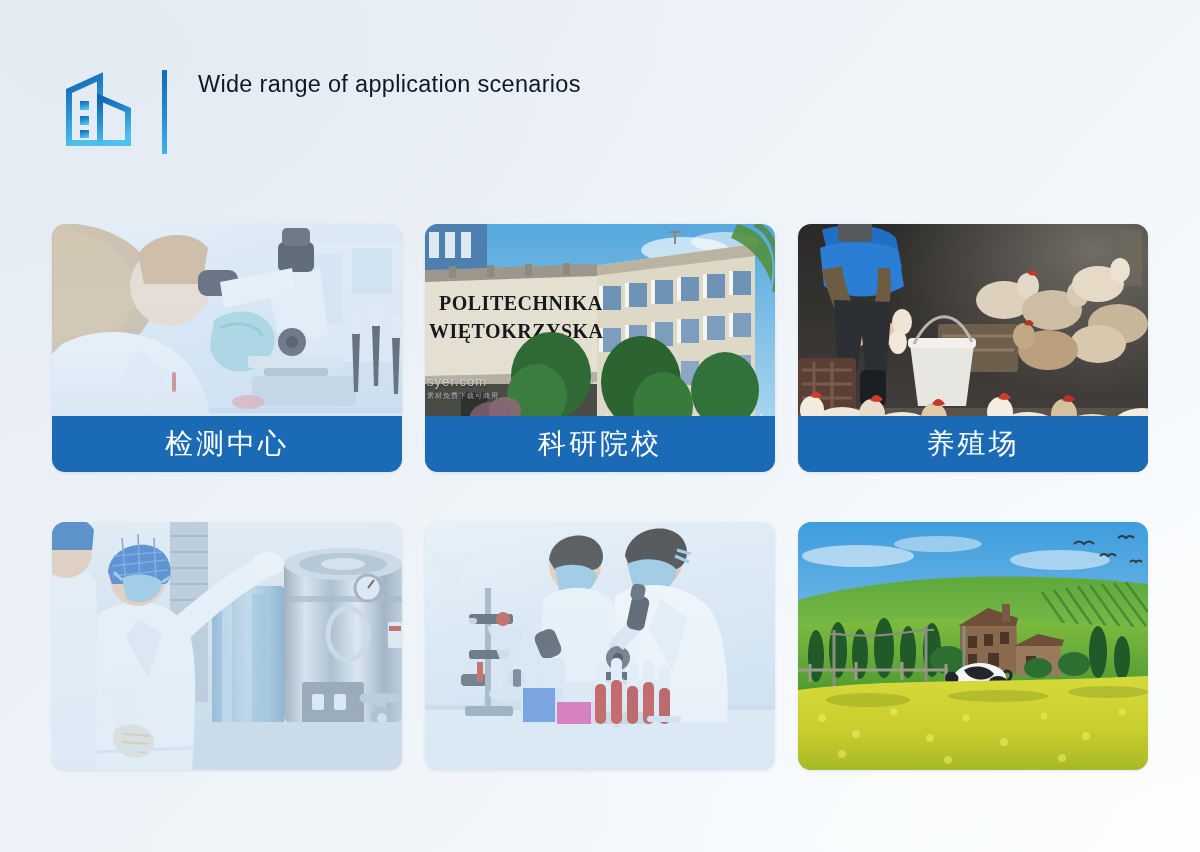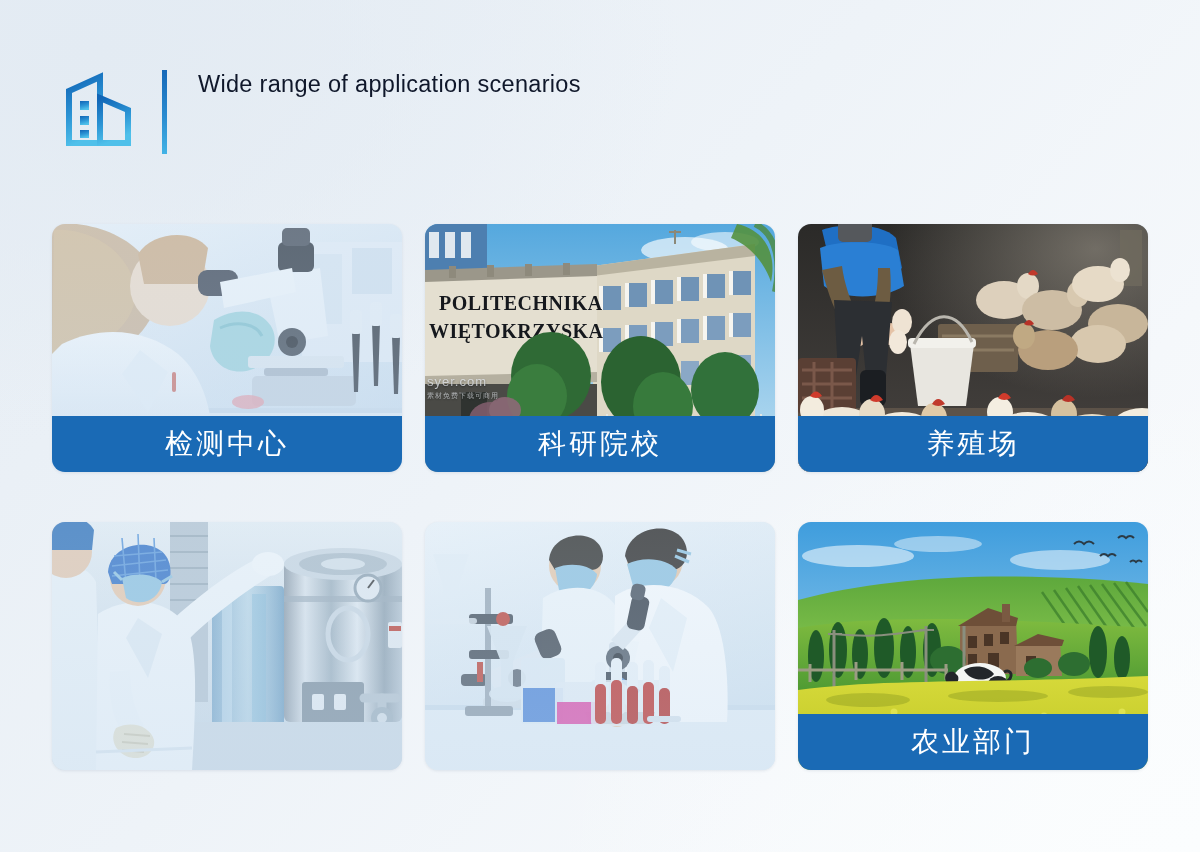--- a/index.html
+++ b/index.html
@@ -732,18 +732,15 @@
             <circle cx="264" cy="236" r="4"></circle>
         </g>
         <g fill="#8f9e22" opacity=".45">
           <ellipse cx="70" cy="178" rx="42" ry="7"></ellipse>
             <ellipse cx="200" cy="174" rx="50" ry="6"></ellipse>
           <ellipse cx="310" cy="170" rx="40" ry="6"></ellipse>
         </g>
       </svg>
     </div>
     <div class="tint-none"></div>
-    <div class="card-label">
-      <span class="card-label-text">农业部门</span>
-    </div>
   </div>
 
 </div>
 
 </body></html>

